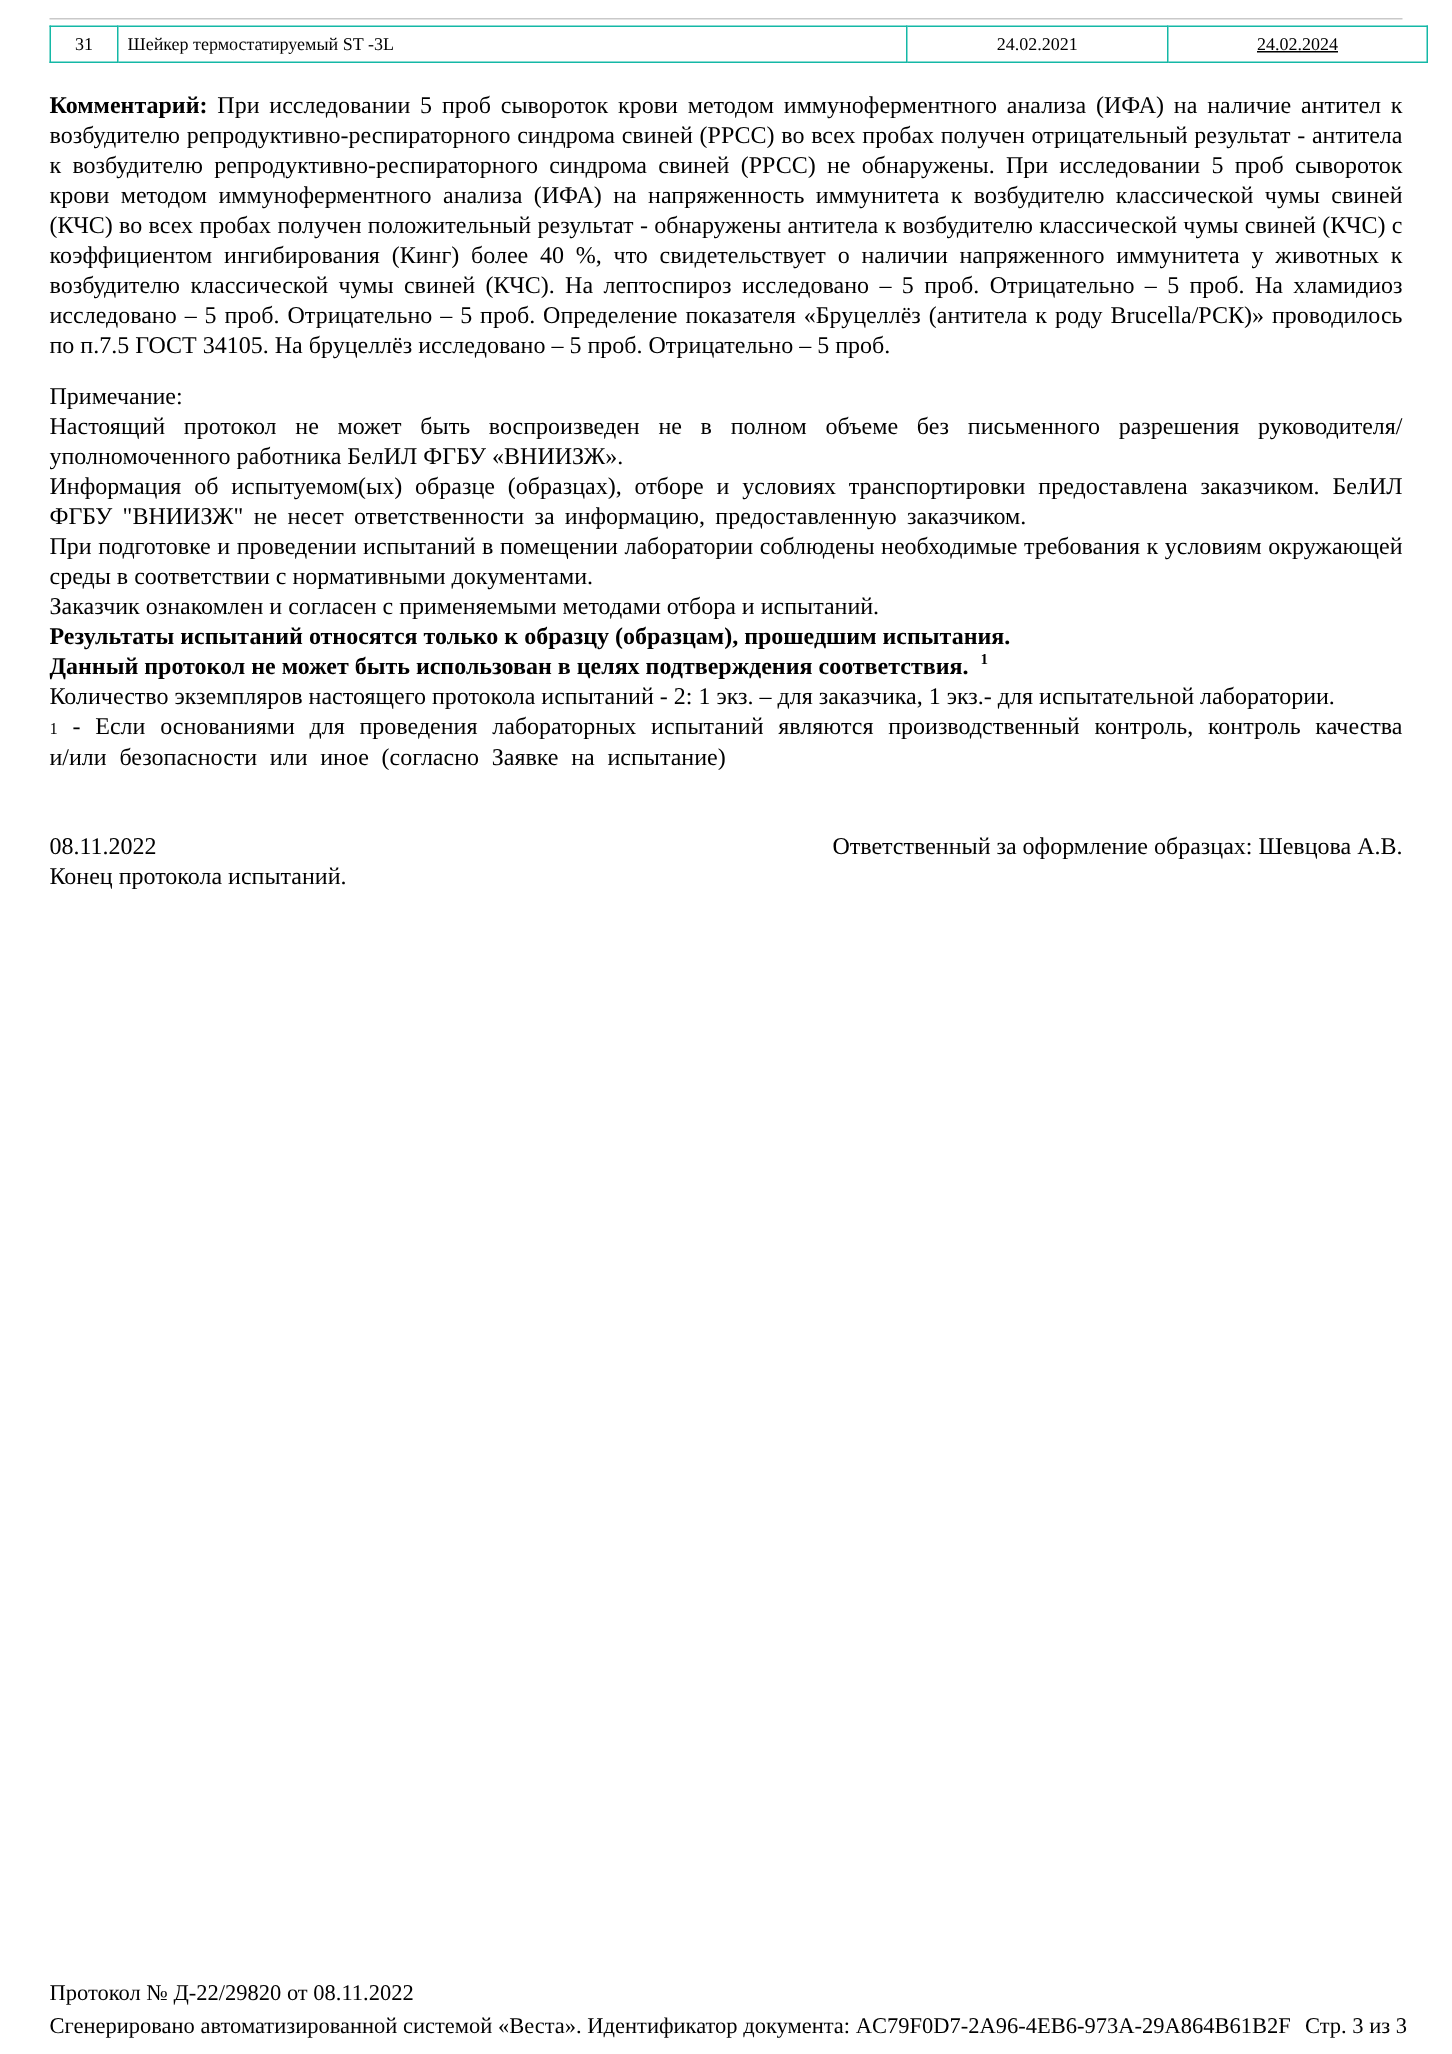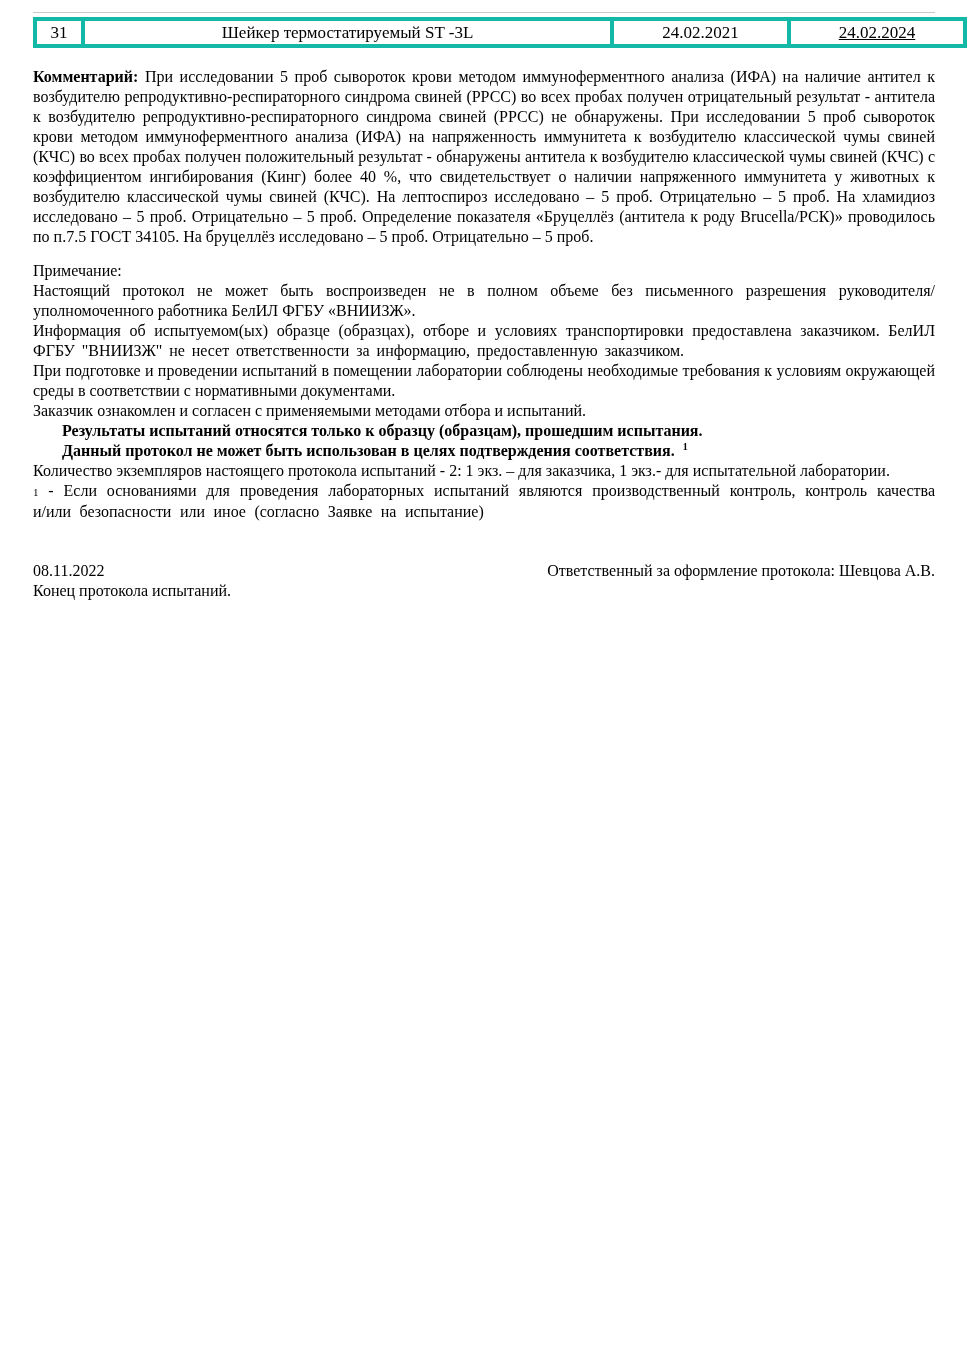--- a/index.html
+++ b/index.html
@@ -22,41 +22,41 @@
     position: absolute;
     top: 17px; left: 33px;
     width: 902px;
   }
   table.equip-table {
     border-collapse: collapse;
     width: 902px;
     table-layout: fixed;
   }
   table.equip-table td {
-    border: 4px solid #14b8a6;
-    font-size: 17px;
+    border: 1px solid #14b8a6;
+    font-size: 12px;
     height: 23px;
     padding: 0 6px;
     white-space: nowrap;
     overflow: hidden;
   }
   td.c-num   { width: 32px;  text-align: center; padding: 0; }
-  td.c-name  { width: 513px; text-align: center; }
+  td.c-name  { width: 513px; text-align: left; }
   td.c-date1 { width: 161px; text-align: center; }
   td.c-date2 { width: 160px; text-align: center; text-decoration: underline; }
 
   .doc-text {
     font-size: 16px;
     line-height: 20px;
   }
   p { margin: 0; }
   .just { text-align: justify; }
   .commentary { margin-top: 19px; }
   .notes { margin-top: 14px; }
-  .bold { font-weight: bold; margin-left: 29px; }
+  .bold { font-weight: bold; }
   .fn-sup { font-size: 10px; vertical-align: super; line-height: 0; }
   .fn-marker { font-size: 11px; }
   .fn-par { word-spacing: 0.28em; }
   .wide { word-spacing: 0.18em; }
 
   .sig-row {
     margin-top: 39px;
     display: flex;
     justify-content: space-between;
   }
@@ -103,22 +103,29 @@
         <p class="just">При подготовке и проведении испытаний в помещении лаборатории соблюдены необходимые требования к условиям окружающей среды в соответствии с нормативными документами.</p>
         <p class="just">Заказчик ознакомлен и согласен с применяемыми методами отбора и испытаний.</p>
         <p class="bold">Результаты испытаний относятся только к образцу (образцам), прошедшим испытания.</p>
         <p class="bold"><span>Данный протокол не может быть использован в целях подтверждения соответствия.</span>&nbsp; <sup class="fn-sup">1</sup></p>
         <p>Количество экземпляров настоящего протокола испытаний - 2: 1 экз. – для заказчика, 1 экз.- для испытательной лаборатории.</p>
         <p class="just fn-par"><span class="fn-marker">1</span> <span>-  Если основаниями для проведения лабораторных испытаний являются производственный контроль, контроль качества и/или безопасности или иное (согласно Заявке на испытание)</span></p>
       </div>
 
       <div class="sig-row">
         <span>08.11.2022</span>
-        <span>Ответственный за оформление протокола: Шевцова А.В.</span>
+        <span>Ответственный за оформление образцах: Шевцова А.В.</span>
       </div>
       <div>Конец протокола испытаний.</div>
 
     </div>
 
   </div>
 
+  <div class="footer">
+    <div>Протокол № Д-22/29820 от 08.11.2022</div>
+    <div class="footer-row">
+      <span>Сгенерировано автоматизированной системой «Веста». Идентификатор документа: AC79F0D7-2A96-4EB6-973A-29A864B61B2F</span>
+      <span>Стр. 3 из 3</span>
+    </div>
+  </div>
 
 </div>
 
 </body></html>

